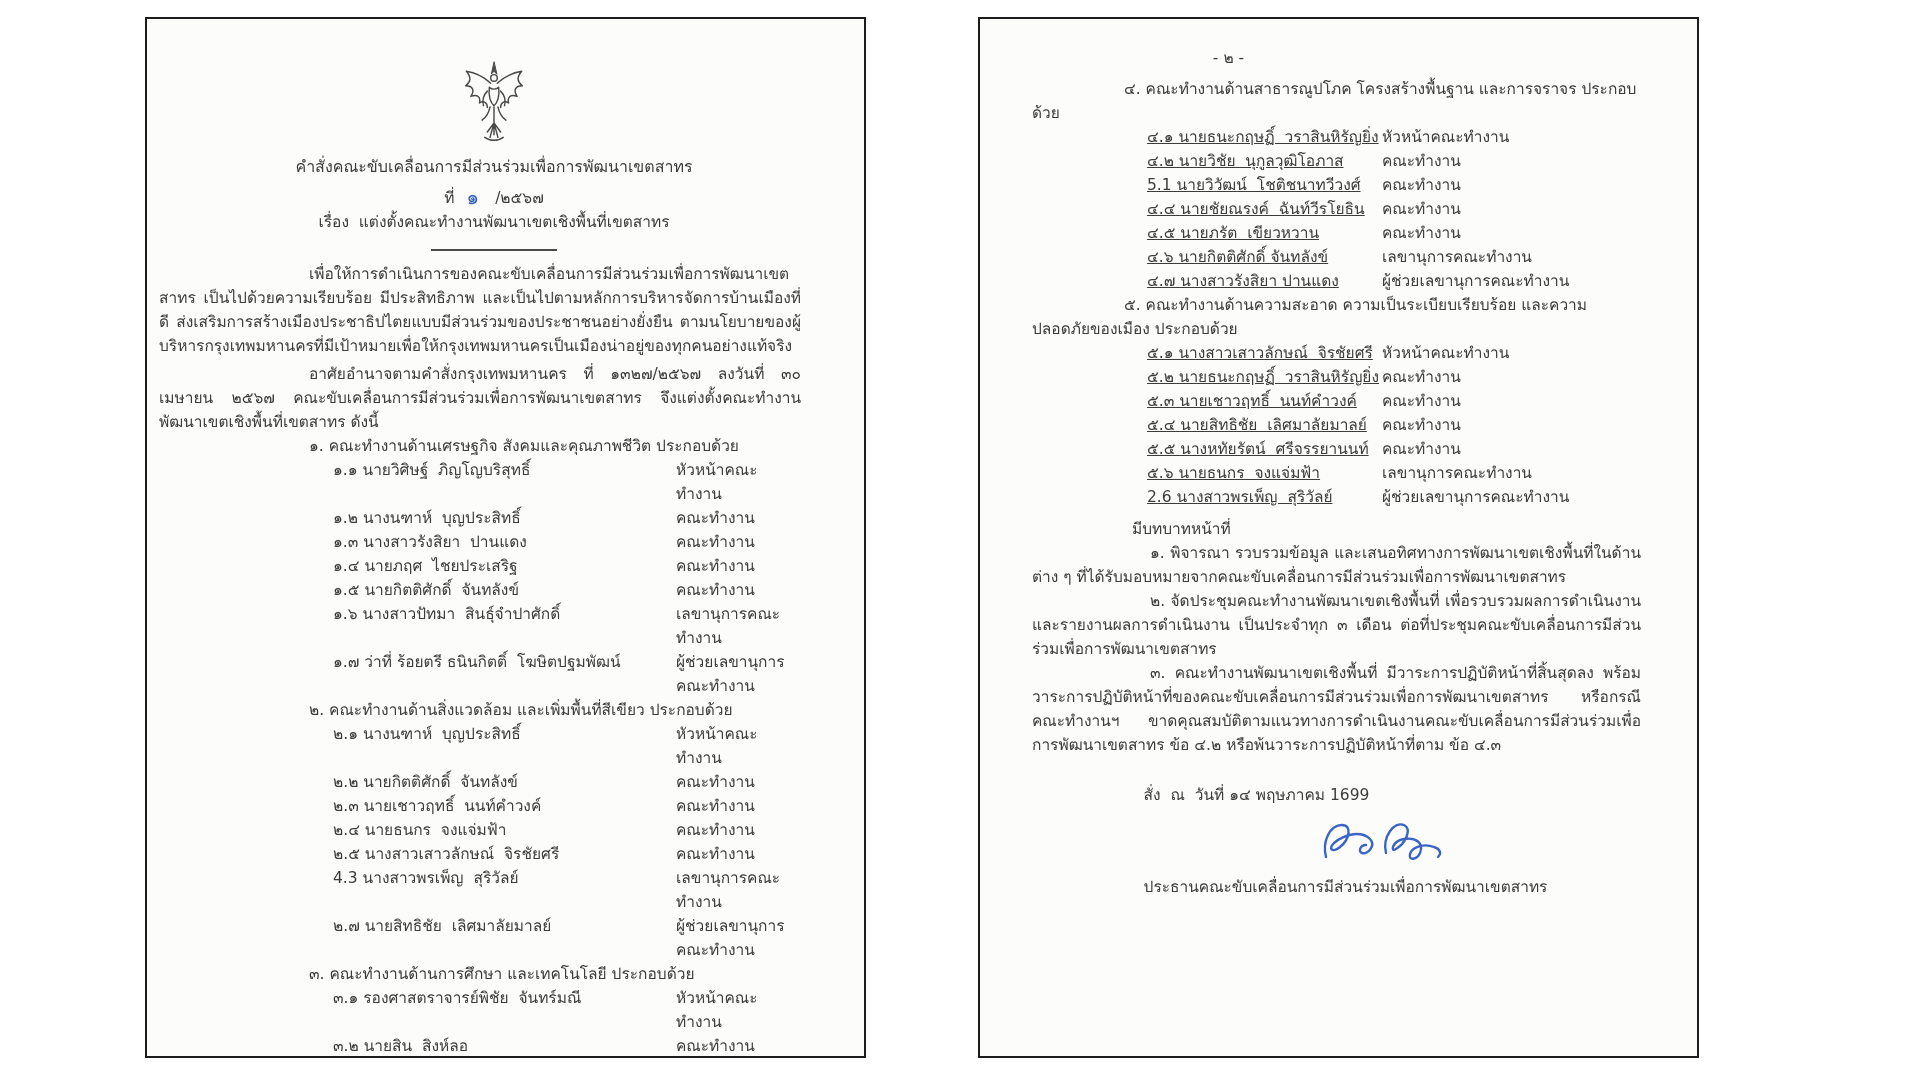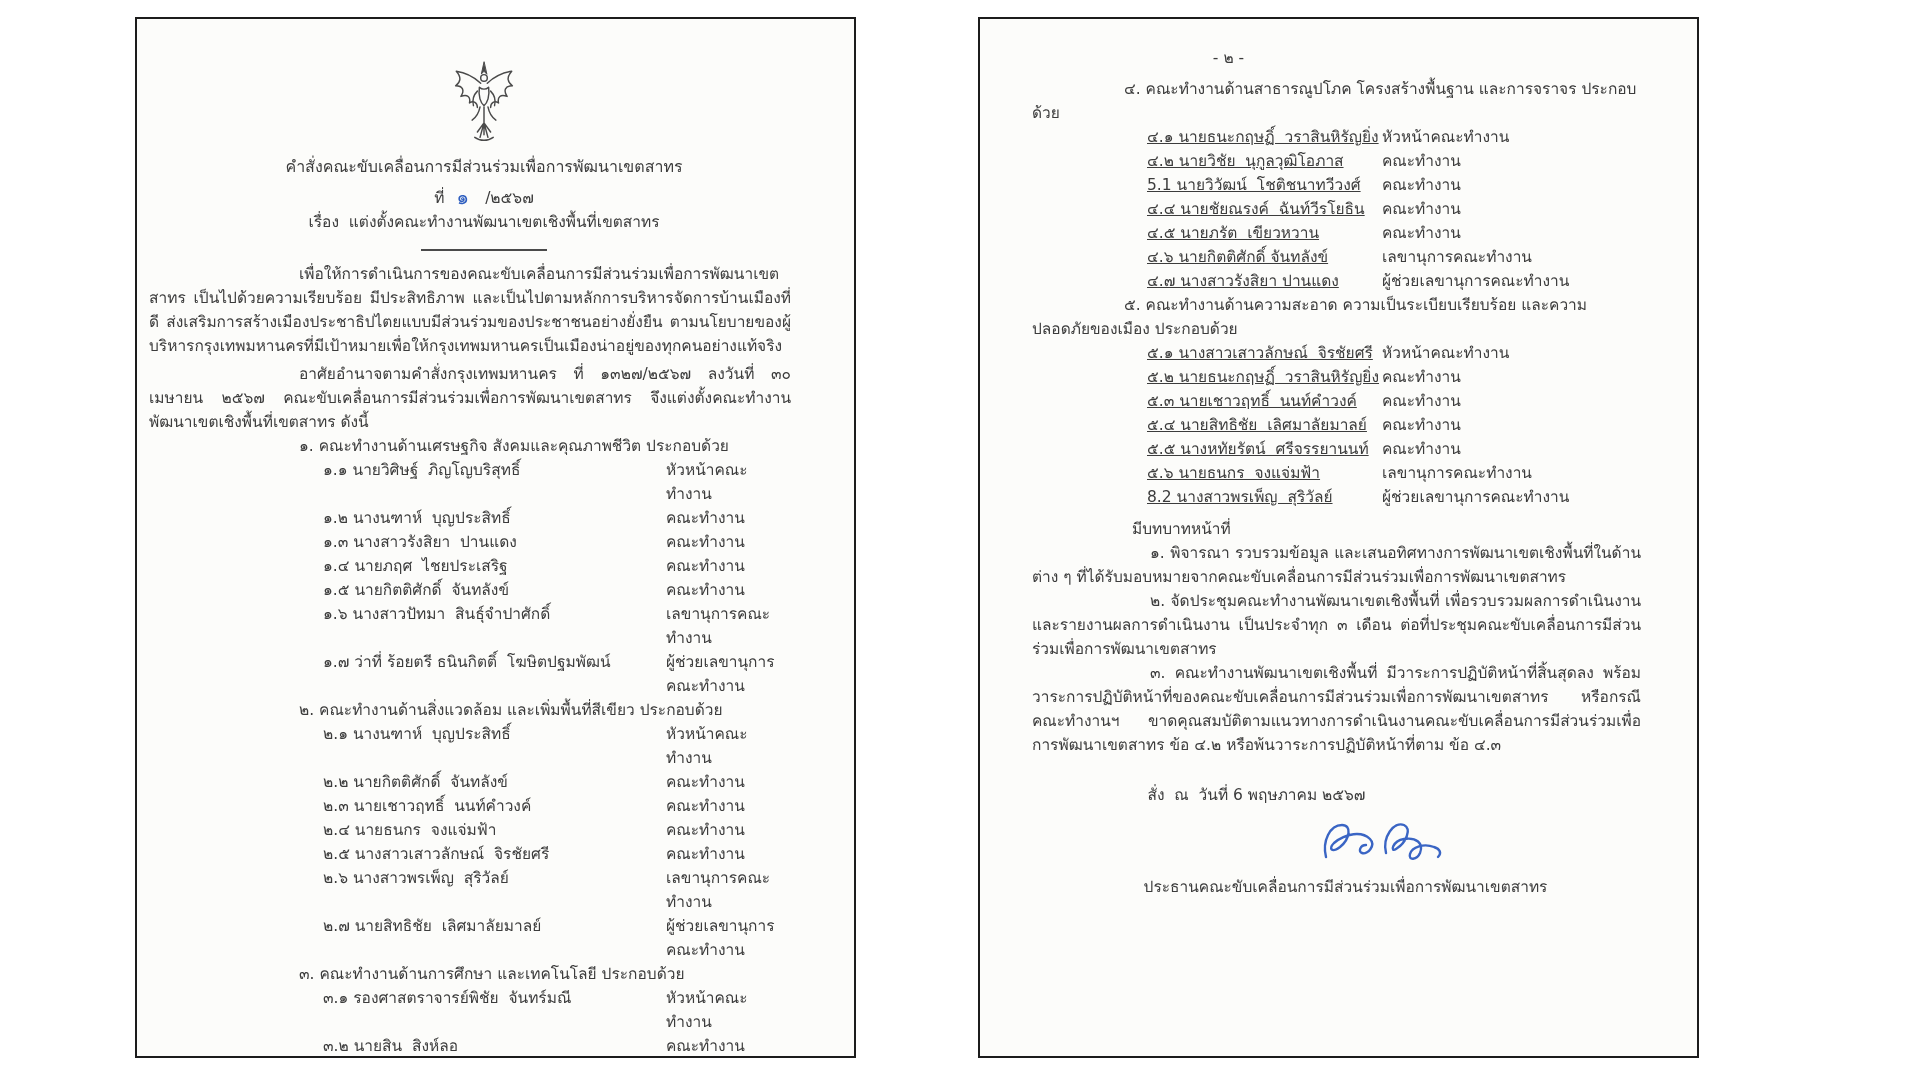--- a/index.html
+++ b/index.html
@@ -8,21 +8,21 @@
     font-family:"DejaVu Sans","Liberation Sans",sans-serif;
   }
   .canvas { position:relative; width:1920px; height:1080px; background:#ffffff; }
 
   .page {
     position:absolute; top:17px; width:721px; height:1041px;
     box-sizing:border-box; background:#fcfcfa;
     border:2px solid #1c1c1c; color:#3c3c3c;
     font-size:15.5px; line-height:24px; overflow:hidden;
   }
-  .page-1 { left:135px; padding:0 63px 0 12px; }
+  .page-1 { left:145px; padding:0 63px 0 12px; }
   .page-2 { left:978px; padding:0 56px 0 52px; }
 
   
   .para,.duty,.sec-head,.m-name,.m-role,.title-line,.subject-line,
   .catchword,.issued-line,.signer-name,.signer-title,.duties-head,.pagenum { white-space:pre-wrap; }
 
   .head-shift { transform:translateX(14px); }
   .emblem { display:flex; justify-content:center; margin:40px 0 8px; }
   .title-line { text-align:center; font-size:16px; }
   .docno-line { text-align:center; margin-top:5px; }
@@ -146,21 +146,21 @@
               <span class="m-name">๒.๔ นายธนกร  จงแจ่มฟ้า</span>
               <span class="m-role">คณะทำงาน</span>
             </div>
 
             <div class="m-row">
               <span class="m-name">๒.๕ นางสาวเสาวลักษณ์  จิรชัยศรี</span>
               <span class="m-role">คณะทำงาน</span>
             </div>
 
             <div class="m-row">
-              <span class="m-name">๒.๖ นางสาวพรเพ็ญ  สุริวัลย์</span>
+              <span class="m-name">4.3 นางสาวพรเพ็ญ  สุริวัลย์</span>
               <span class="m-role">เลขานุการคณะทำงาน</span>
             </div>
 
             <div class="m-row">
               <span class="m-name">๒.๗ นายสิทธิชัย  เลิศมาลัยมาลย์</span>
               <span class="m-role">ผู้ช่วยเลขานุการคณะทำงาน</span>
             </div>
           </div>
 
         <div class="sec-head">๓. คณะทำงานด้านการศึกษา และเทคโนโลยี ประกอบด้วย</div>
@@ -252,37 +252,37 @@
               <span class="m-name">๕.๕ นางหทัยรัตน์  ศรีจรรยานนท์</span>
               <span class="m-role">คณะทำงาน</span>
             </div>
 
             <div class="m-row">
               <span class="m-name">๕.๖ นายธนกร  จงแจ่มฟ้า</span>
               <span class="m-role">เลขานุการคณะทำงาน</span>
             </div>
 
             <div class="m-row">
-              <span class="m-name">8.2 นางสาวพรเพ็ญ  สุริวัลย์</span>
+              <span class="m-name">2.6 นางสาวพรเพ็ญ  สุริวัลย์</span>
               <span class="m-role">ผู้ช่วยเลขานุการคณะทำงาน</span>
             </div>
           </div>
       </div>
 
     <div class="duties-head">มีบทบาทหน้าที่</div>
     <div>
 
         <p class="duty">๑. พิจารณา รวบรวมข้อมูล และเสนอทิศทางการพัฒนาเขตเชิงพื้นที่ในด้านต่าง ๆ ที่ได้รับมอบหมายจากคณะขับเคลื่อนการมีส่วนร่วมเพื่อการพัฒนาเขตสาทร</p>
 
         <p class="duty">๒. จัดประชุมคณะทำงานพัฒนาเขตเชิงพื้นที่ เพื่อรวบรวมผลการดำเนินงาน และรายงานผลการดำเนินงาน เป็นประจำทุก ๓ เดือน ต่อที่ประชุมคณะขับเคลื่อนการมีส่วนร่วมเพื่อการพัฒนาเขตสาทร</p>
 
         <p class="duty">๓. คณะทำงานพัฒนาเขตเชิงพื้นที่ มีวาระการปฏิบัติหน้าที่สิ้นสุดลง พร้อมวาระการปฏิบัติหน้าที่ของคณะขับเคลื่อนการมีส่วนร่วมเพื่อการพัฒนาเขตสาทร หรือกรณีคณะทำงานฯ ขาดคุณสมบัติตามแนวทางการดำเนินงานคณะขับเคลื่อนการมีส่วนร่วมเพื่อการพัฒนาเขตสาทร ข้อ ๔.๒ หรือพ้นวาระการปฏิบัติหน้าที่ตาม ข้อ ๔.๓</p>
       </div>
 
-    <div class="issued-line">สั่ง  ณ  วันที่ 6 พฤษภาคม ๒๕๖๗</div>
+    <div class="issued-line">สั่ง  ณ  วันที่ ๑๔ พฤษภาคม 1699</div>
 
     <div class="signature">
       <svg width="150" height="62" viewBox="0 0 150 62">
         <g fill="none" stroke="#3a65c4" stroke-width="2.4" stroke-linecap="round">
           <path d="M10 44 C6 28 14 12 26 12 C36 12 34 26 24 34 C16 40 12 36 18 30 C30 20 46 18 54 26 C60 32 52 42 46 40 C42 39 44 32 50 32"></path>
           <path d="M70 40 C66 24 78 8 88 12 C96 16 90 30 80 36 C74 40 76 28 88 26 C100 24 108 30 104 40 C101 47 92 48 94 41 C96 34 108 30 118 34 C124 36 126 40 122 44"></path>
         </g>
       </svg>
     </div>
 

